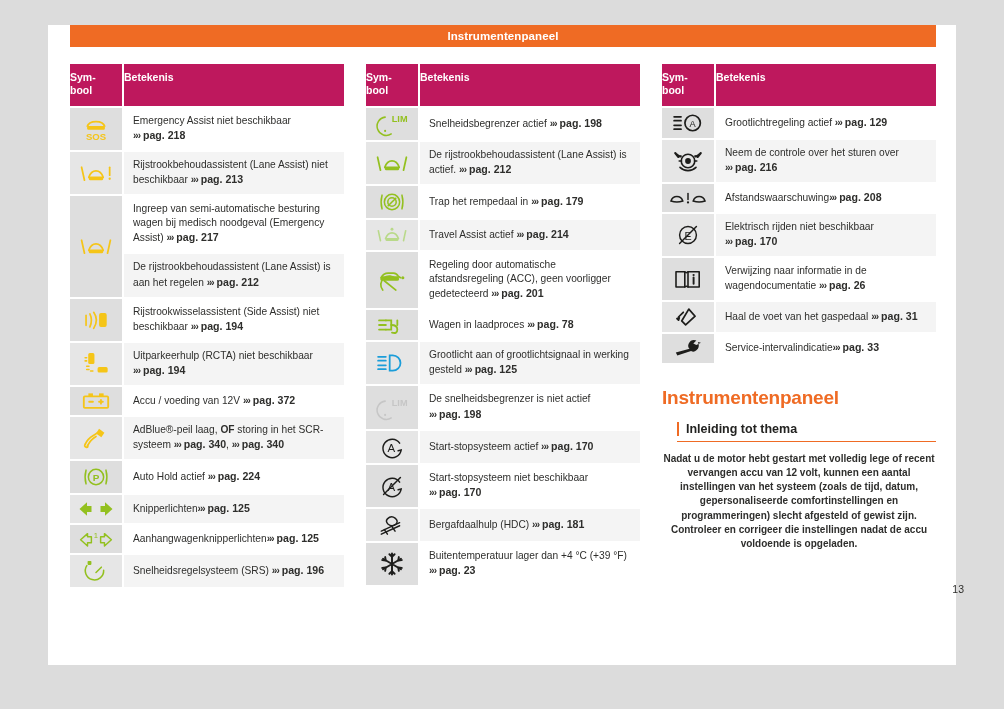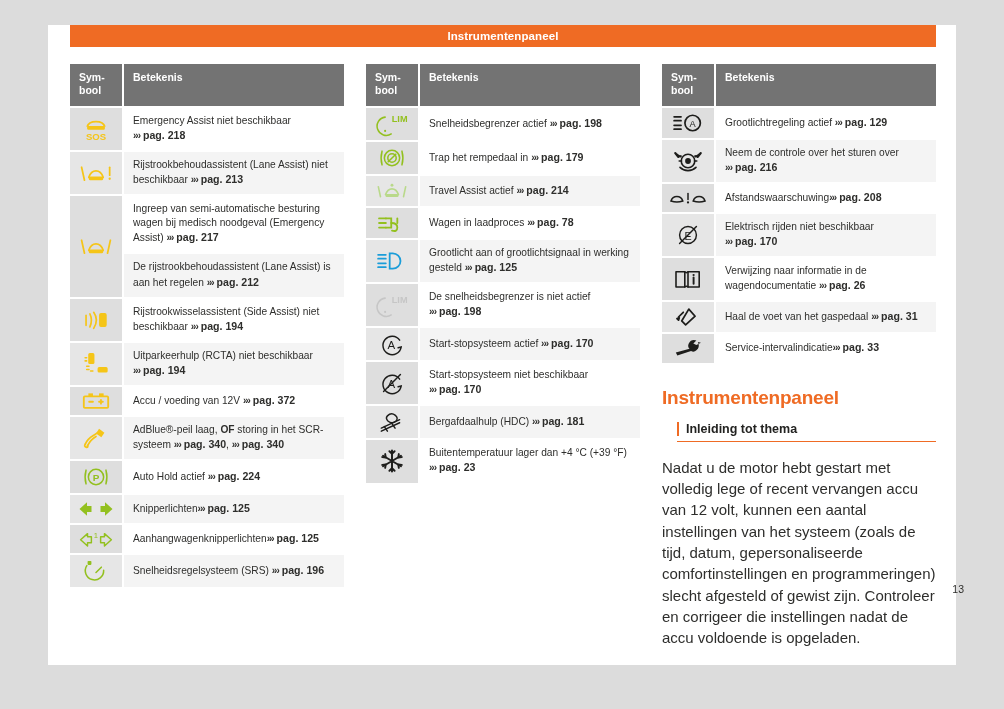--- a/index.html
+++ b/index.html
@@ -43,27 +43,27 @@
 
   table.symtable {
     width: 100%;
     border-collapse: separate;
     border-spacing: 0 2px;
     table-layout: fixed;
   }
   table.symtable col.c-sym { width: 54px; }
 
   thead th {
-    background: #737373;
+    background: #be185d;
     color: #ffffff;
     font-size: 10.5px;
     font-weight: bold;
     text-align: left;
     vertical-align: top;
-    padding: 7px 7px 8px 9px;
+    padding: 7px 7px 8px 0;
     line-height: 1.28;
   }
   thead th.th-sym { border-right: 2px solid #ffffff; }
 
   tbody td {
     vertical-align: middle;
     font-size: 10.2px;
     line-height: 1.38;
     color: #2e2e2c;
   }
@@ -99,24 +99,25 @@
   .sub-wrap h2 {
     margin: 0;
     font-size: 12.5px;
     font-weight: bold;
     color: #232321;
     border-left: 2.5px solid #ef6b24;
     padding-left: 7px;
     line-height: 1.15;
   }
   .body-text {
-    font-size: 15px;
+    font-size: 10px;
     line-height: 1.42;
     color: #2e2e2c;
-    text-align: left;
+    text-align: center;
+    font-weight: bold;
   }
 
   .page-num {
     position: absolute;
     right: 40px; bottom: 28px;
     font-size: 10.5px;
     color: #2e2e2c;
   }
 </style>
 </head>
@@ -291,20 +292,31 @@
             <tr>
               <td class="sym">
                 <svg class="ico" width="36" height="26" viewBox="0 0 46 34" fill="none" stroke="#93c01f" stroke-width="2" stroke-linecap="round">
                   <path d="M14 8 a12 12 0 1 0 8 22"></path>
                   <circle cx="14" cy="26" r="1.4" fill="#93c01f" stroke="none"></circle>
                   <text x="33" y="14" font-family="Liberation Sans, sans-serif" font-size="12" font-weight="bold" fill="#93c01f" stroke="none" text-anchor="middle">LIM</text>
                 </svg>
               </td>
               <td class="txt"><span>Snelheidsbegrenzer actief </span><span class="pag"><span class="chev">›››</span> pag. 198</span></td>
             </tr>
+            <tr class="alt">
+              <td class="sym">
+                <svg class="ico" width="36" height="24" viewBox="0 0 50 32" fill="none" stroke="#93c01f" stroke-width="2.4" stroke-linecap="round">
+                  <path d="M9 26 L5 8"></path>
+                  <path d="M15 22 q3-9 10-9 t10 9"></path>
+                  <rect x="15" y="21" width="20" height="5" rx="1.5" fill="#93c01f" stroke="none"></rect>
+                  <path d="M41 26 L45 8"></path>
+                </svg>
+              </td>
+              <td class="txt"><span>De rijstrookbehoudassistent (Lane Assist) is actief. </span><span class="pag"><span class="chev">›››</span> pag. 212</span></td>
+            </tr>
             <tr>
               <td class="sym">
                 <svg class="ico" width="28" height="26" viewBox="0 0 36 34" fill="none" stroke="#93c01f" stroke-width="2" stroke-linecap="round">
                   <circle cx="18" cy="17" r="10"></circle>
                   <path d="M5 8 q-2.5 9 0 18"></path>
                   <path d="M31 8 q2.5 9 0 18"></path>
                   <circle cx="18" cy="17" r="5.5"></circle>
                   <path d="M13 22 L23 12"></path>
                 </svg>
               </td>
@@ -314,20 +326,32 @@
               <td class="sym">
                 <svg class="ico" width="36" height="24" viewBox="0 0 50 32" fill="none" stroke="#b9d98a" stroke-width="2.2" stroke-linecap="round">
                   <path d="M9 24 L6 10"></path>
                   <path d="M16 21 q3-8 9-8 t9 8"></path>
                   <rect x="16" y="20" width="18" height="4.5" rx="1.5" fill="#b9d98a" stroke="none"></rect>
                   <path d="M41 24 L44 10"></path>
                   <circle cx="25" cy="8" r="2" fill="#b9d98a" stroke="none"></circle>
                 </svg>
               </td>
               <td class="txt"><span>Travel Assist actief </span><span class="pag"><span class="chev">›››</span> pag. 214</span></td>
+            </tr>
+            <tr>
+              <td class="sym">
+                <svg class="ico" width="34" height="26" viewBox="0 0 44 32" fill="none" stroke="#93c01f" stroke-width="2.2" stroke-linecap="round">
+                  <path d="M8 13 q3-6 9-6 h7 q4 0 6 4 l3 2"></path>
+                  <rect x="7" y="11" width="24" height="6" rx="2" fill="#93c01f" stroke="none"></rect>
+                  <path d="M10 29 a11 11 0 0 1 17-14"></path>
+                  <path d="M12 17 L27 29"></path>
+                  <circle cx="36" cy="13" r="2" fill="#93c01f" stroke="none"></circle>
+                </svg>
+              </td>
+              <td class="txt"><span>Regeling door automatische afstandsregeling (ACC), geen voorligger gedetecteerd </span><span class="pag"><span class="chev">›››</span> pag. 201</span></td>
             </tr>
             <tr>
               <td class="sym">
                 <svg class="ico" width="32" height="24" viewBox="0 0 42 30" fill="none" stroke="#93c01f" stroke-width="2.4" stroke-linecap="round">
                   <path d="M4 9 h9 M4 15 h9 M4 21 h9"></path>
                   <path d="M13 9 h7 v12 h-7"></path>
                   <path d="M20 15 q8 0 8 6 t-7 4"></path>
                   <path d="M28 9 v6"></path>
                 </svg>
               </td>

